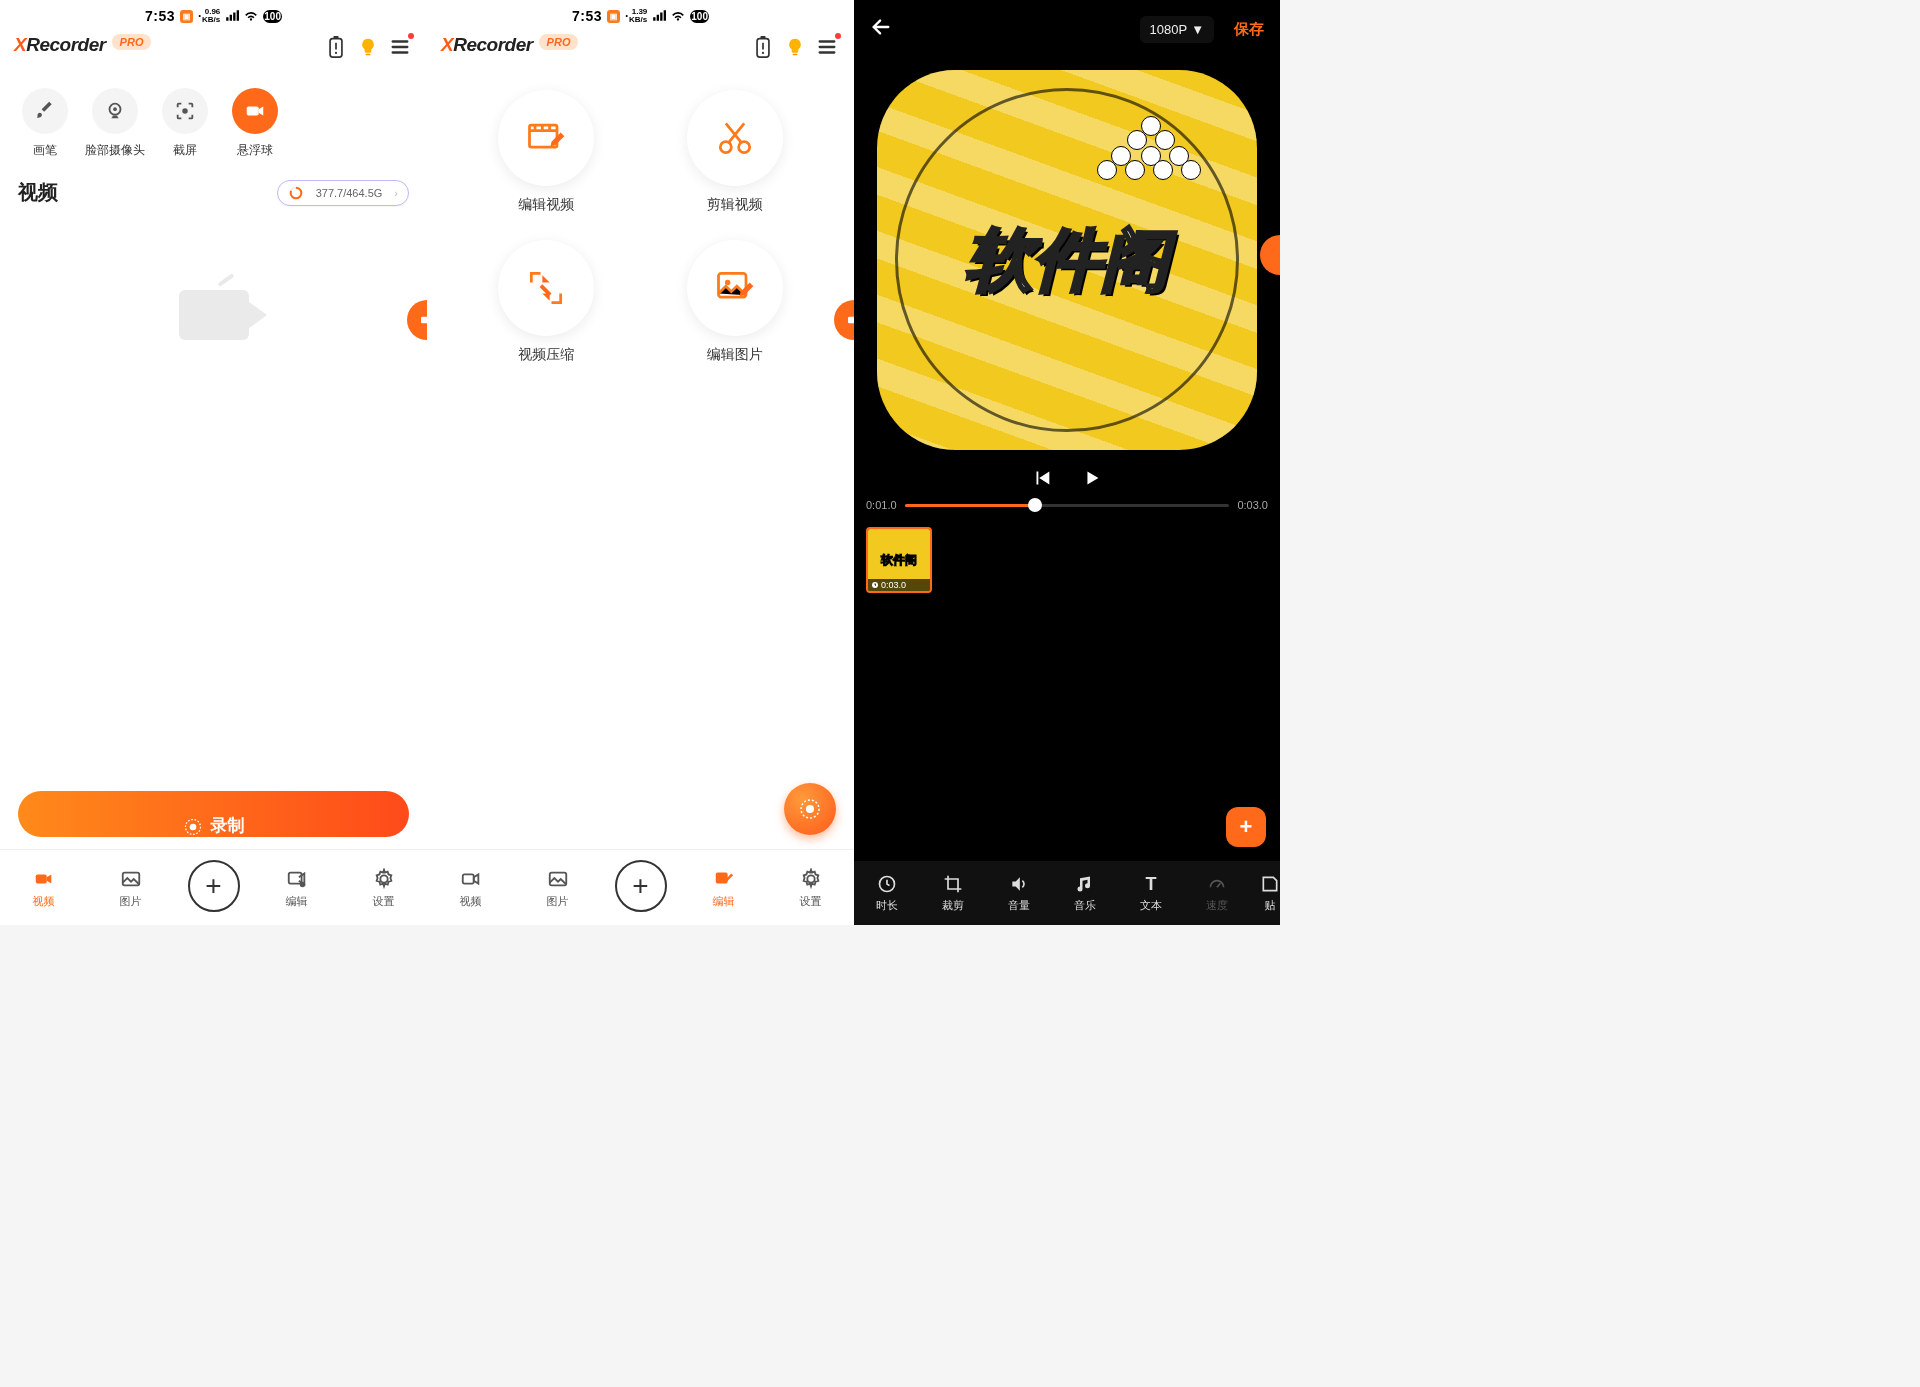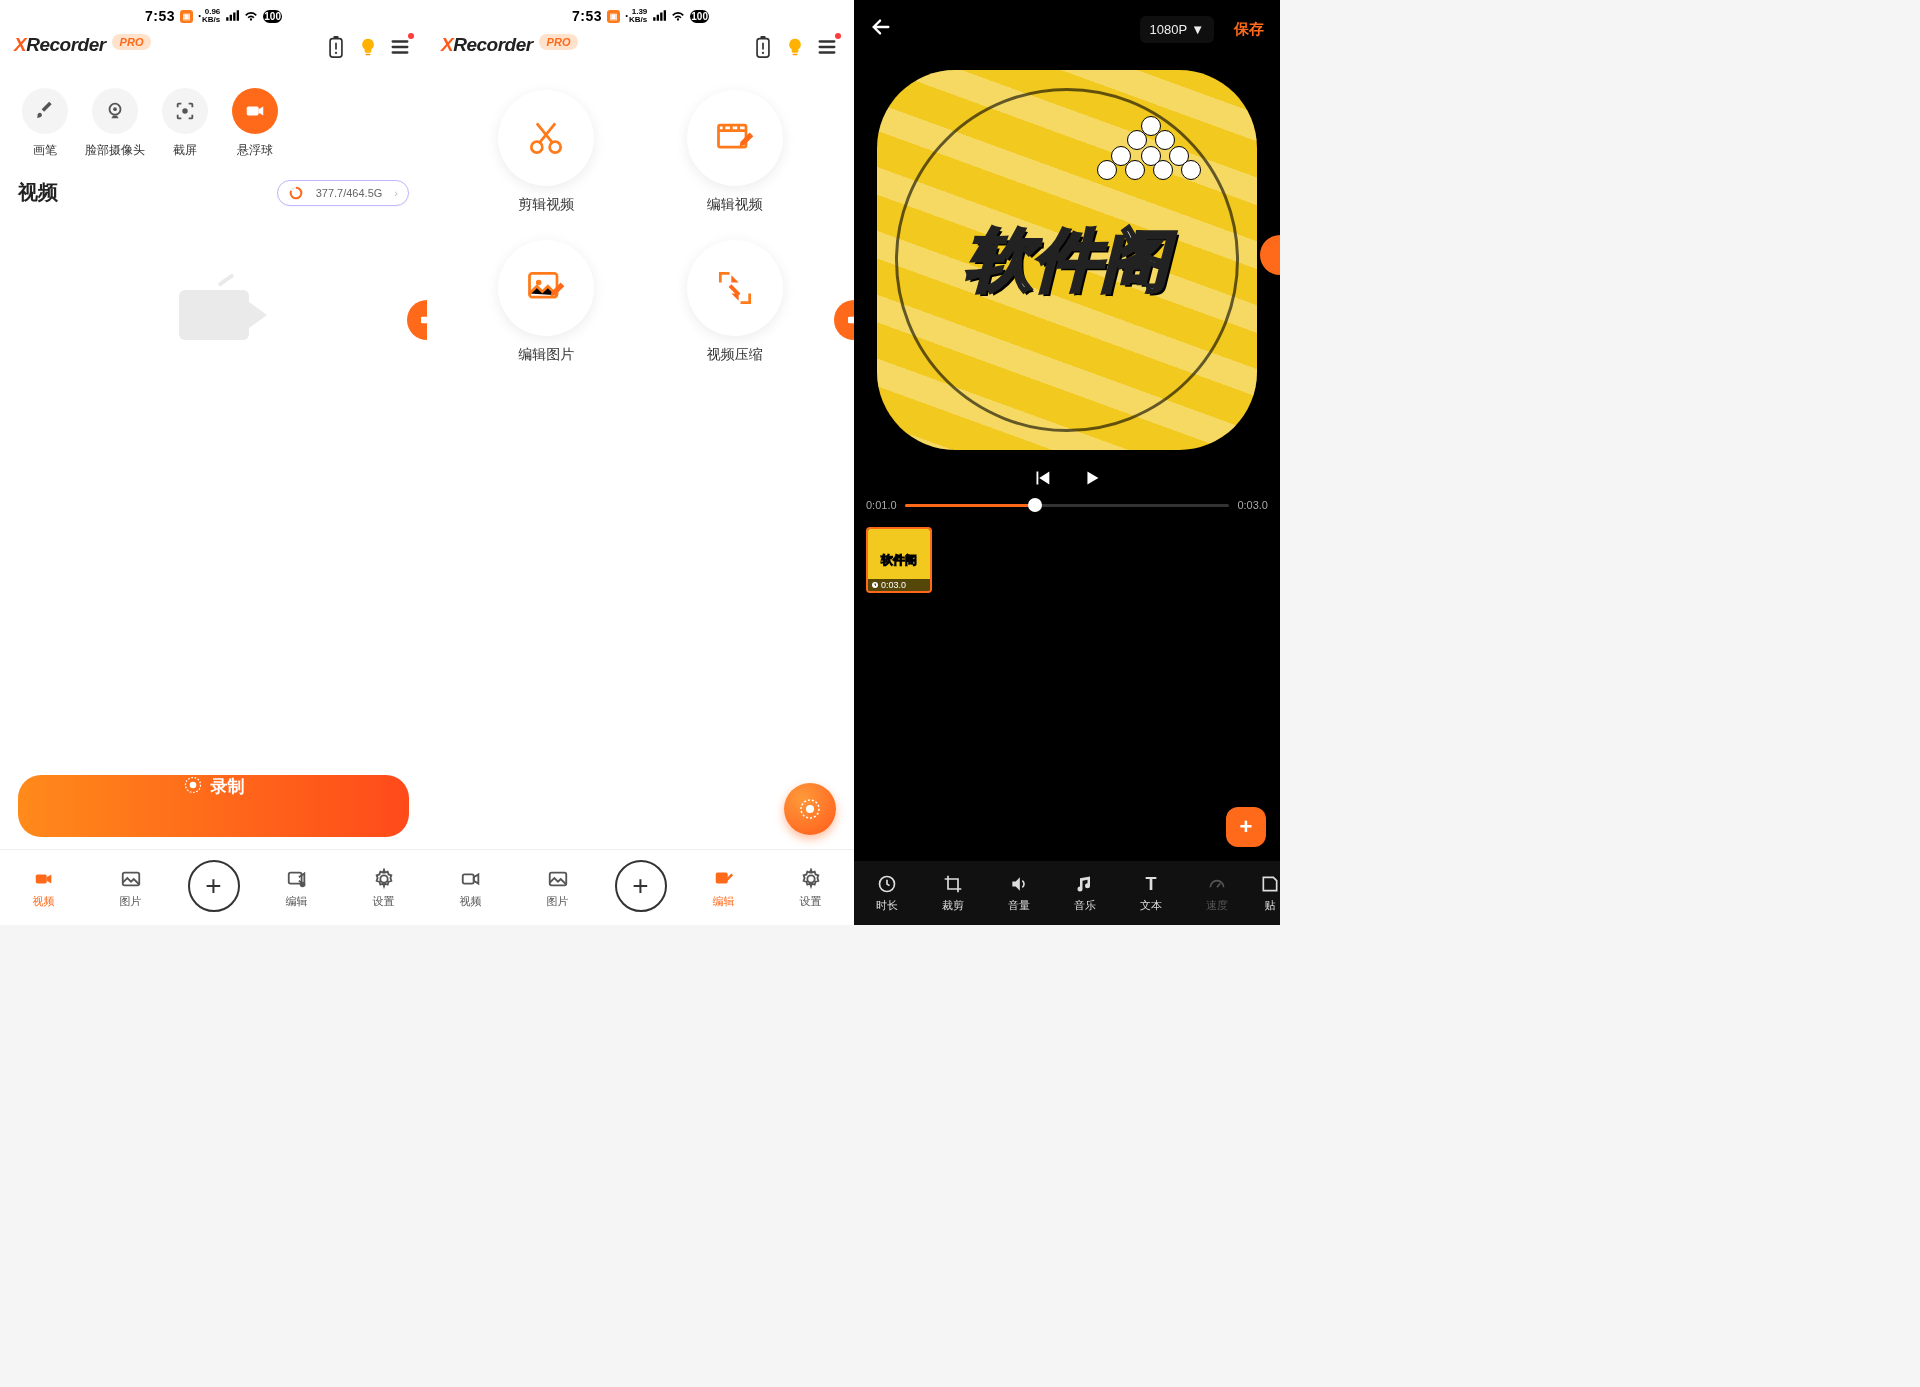--- a/index.html
+++ b/index.html
@@ -42,21 +42,21 @@
 
 .empty { display:flex; justify-content:center; margin-top:80px; }
 .empty .cam { width:70px; height:50px; background:#eaeaea; border-radius:6px; position:relative; }
 .empty .cam::after { content:""; position:absolute; right:-18px; top:12px; border-left:18px solid #eaeaea; border-top:13px solid transparent; border-bottom:13px solid transparent; }
 .empty .cam::before { content:""; position:absolute; top:-12px; left:38px; width:18px; height:4px; background:#eaeaea; border-radius:2px; transform:rotate(-35deg); }
 
 
 .edgebtn { position:absolute; right:-20px; top:300px; width:40px; height:40px; border-radius:50%; background:#ff6a1a; display:flex; align-items:center; justify-content:center; color:#fff; }
 
 
-.recordbtn { position:absolute; bottom:88px; left:18px; right:18px; height:62px; border-radius:23px; background:linear-gradient(90deg,#ff8a1a,#ff4a1a); color:#fff; display:flex; align-items:flex-start; justify-content:center; gap:8px; font-size:17px; font-weight:600; }
+.recordbtn { position:absolute; bottom:88px; left:18px; right:18px; height:46px; border-radius:23px; background:linear-gradient(90deg,#ff8a1a,#ff4a1a); color:#fff; display:flex; align-items:flex-end; justify-content:center; gap:8px; font-size:17px; font-weight:600; }
 
 
 .bnav { position:absolute; bottom:0; left:0; right:0; height:76px; display:flex; align-items:center; justify-content:space-around; background:#fff; border-top:1px solid #eee; }
 .bitem { display:flex; flex-direction:column; align-items:center; gap:3px; font-size:11px; color:#555; width:60px; }
 .bitem.active { color:#ff6a1a; }
 .bitem .bi { width:24px; height:24px; display:flex; align-items:center; justify-content:center; }
 .fab { width:52px; height:52px; border-radius:50%; border:2px solid #333; display:flex; align-items:center; justify-content:center; font-size:28px; color:#333; margin-top:-4px; }
 
 
 .grid { display:grid; grid-template-columns:1fr 1fr; gap:26px 10px; padding:10px 30px 0; }
@@ -307,56 +307,56 @@
           <path stroke="#333" stroke-width="2.5" stroke-linecap="round" d="M4 6h16M4 12h16M4 18h16"></path>
         </svg>
         <span class="reddot"></span>
       </span>
   </div>
 
   <div class="grid">
     <div class="gcell">
       <div class="big">
           <svg width="44" height="44" viewBox="0 0 48 48">
+            <rect x="6" y="10" width="30" height="24" rx="2" fill="none" stroke="#ff7a1a" stroke-width="3"></rect>
+            <path stroke="#ff7a1a" stroke-width="3" d="M6 16h30M12 10v6M20 10v6M28 10v6"></path>
+            <path fill="#ff6a1a" d="M30 28l10-10 4 4-10 10-5 1z"></path>
+          </svg>
+        </div>
+      <span class="lbl">编辑视频</span>
+    </div>
+    <div class="gcell">
+      <div class="big">
+          <svg width="44" height="44" viewBox="0 0 48 48">
             <circle cx="14" cy="34" r="6" fill="none" stroke="#ff7a1a" stroke-width="3"></circle>
             <circle cx="34" cy="34" r="6" fill="none" stroke="#ff7a1a" stroke-width="3"></circle>
             <path stroke="#ff7a1a" stroke-width="3" d="M17 29L34 8M31 29L14 8"></path>
           </svg>
         </div>
       <span class="lbl">剪辑视频</span>
     </div>
     <div class="gcell">
       <div class="big">
           <svg width="44" height="44" viewBox="0 0 48 48">
-            <rect x="6" y="10" width="30" height="24" rx="2" fill="none" stroke="#ff7a1a" stroke-width="3"></rect>
-            <path stroke="#ff7a1a" stroke-width="3" d="M6 16h30M12 10v6M20 10v6M28 10v6"></path>
-            <path fill="#ff6a1a" d="M30 28l10-10 4 4-10 10-5 1z"></path>
-          </svg>
-        </div>
-      <span class="lbl">编辑视频</span>
+            <path stroke="#ff7a1a" stroke-width="3" fill="none" d="M8 18V8h10M40 30v10H30"></path>
+            <path fill="#ff6a1a" d="M20 20l10 10-3 3-10-10zM28 18l-8 0 0-8zM20 30l8 0 0 8z"></path>
+          </svg>
+        </div>
+      <span class="lbl">视频压缩</span>
     </div>
     <div class="gcell">
       <div class="big">
           <svg width="44" height="44" viewBox="0 0 48 48">
             <rect x="6" y="8" width="30" height="26" rx="3" fill="none" stroke="#ff7a1a" stroke-width="3"></rect>
             <circle cx="16" cy="18" r="3" fill="#ff7a1a"></circle>
             <path stroke="#ff7a1a" stroke-width="3" d="M6 30l8-8 6 6 6-6 10 10"></path>
             <path fill="#ff6a1a" d="M30 28l10-10 4 4-10 10-5 1z"></path>
           </svg>
         </div>
       <span class="lbl">编辑图片</span>
-    </div>
-    <div class="gcell">
-      <div class="big">
-          <svg width="44" height="44" viewBox="0 0 48 48">
-            <path stroke="#ff7a1a" stroke-width="3" fill="none" d="M8 18V8h10M40 30v10H30"></path>
-            <path fill="#ff6a1a" d="M20 20l10 10-3 3-10-10zM28 18l-8 0 0-8zM20 30l8 0 0 8z"></path>
-          </svg>
-        </div>
-      <span class="lbl">视频压缩</span>
     </div>
   </div>
 
   <div class="edgebtn">
     <svg width="16" height="16" viewBox="0 0 24 24">
         <rect x="3" y="7" width="12" height="10" rx="2" fill="#fff"></rect>
         <path d="M15 10l5-3v10l-5-3z" fill="#fff"></path>
       </svg>
   </div>
 

